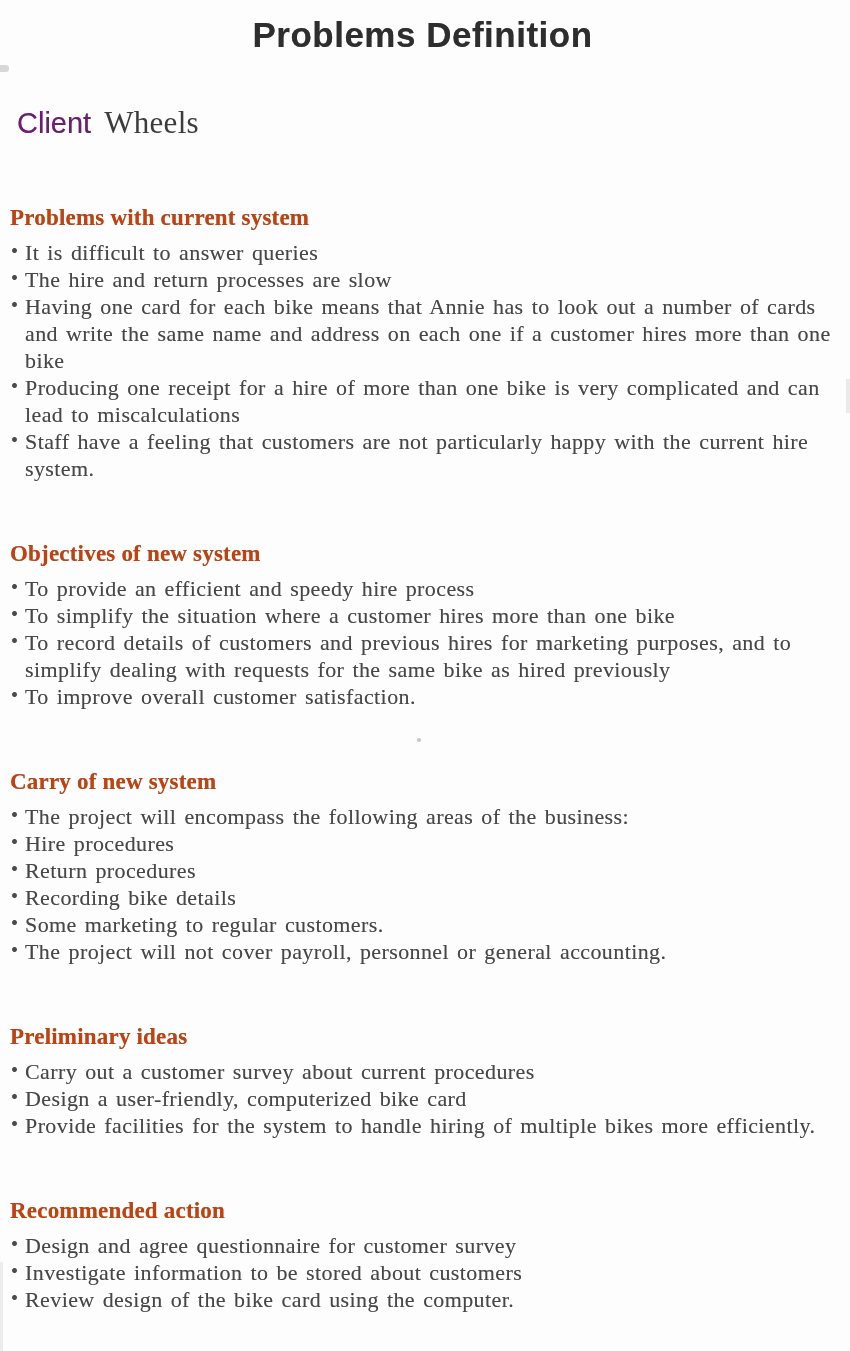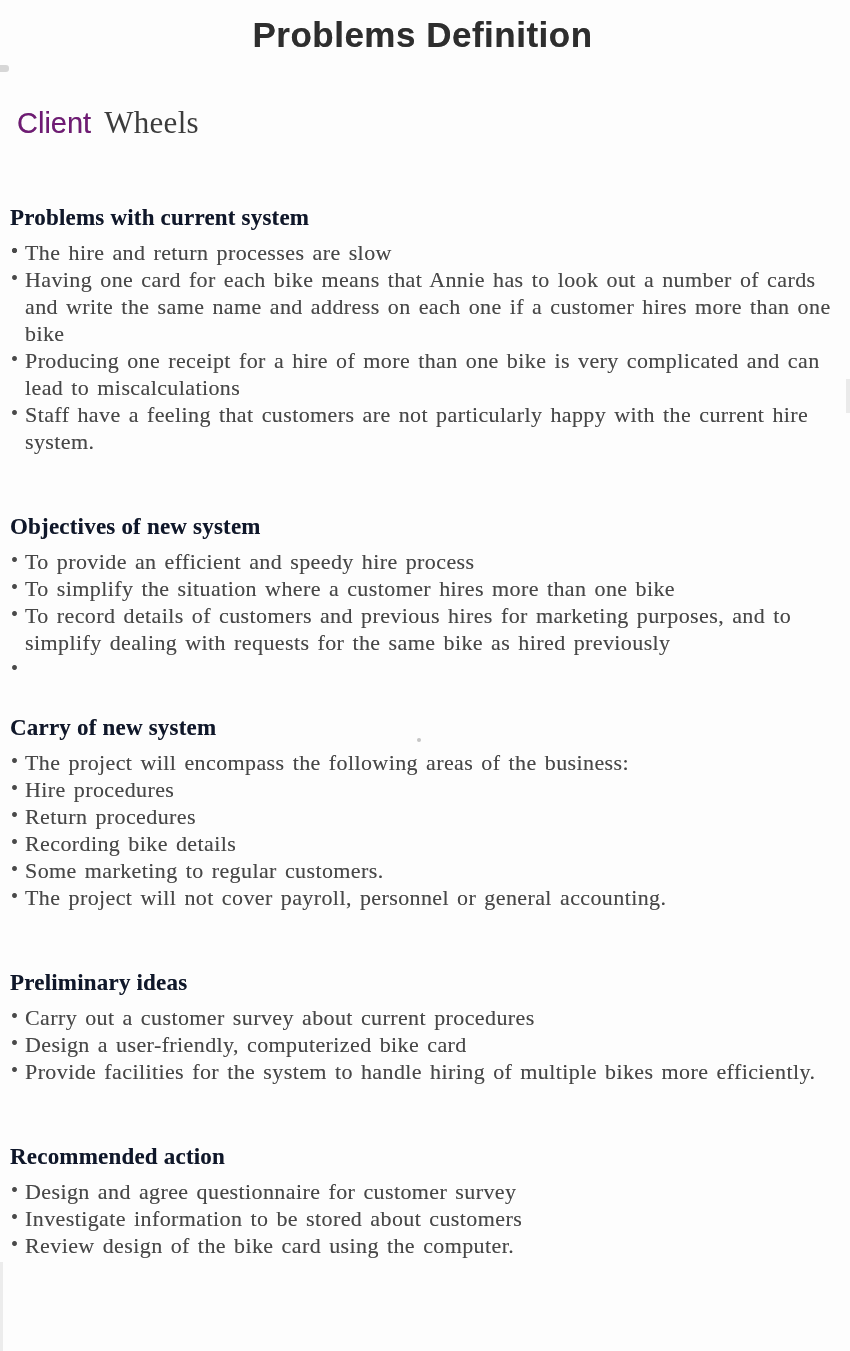--- a/index.html
+++ b/index.html
@@ -49,21 +49,21 @@
     margin-left: 9px;
     letter-spacing: 0.3px;
   }
   .section h2 {
     margin-top: 58px;
     font-family: "Liberation Serif", serif;
     font-weight: bold;
     font-size: 23px;
     line-height: 28px;
     letter-spacing: 0.2px;
-    color: #0f172a;
+    color: #c2410c;
     text-shadow: 0 0 0.5px rgba(56,56,56,0.45);
   }
   .section:first-of-type h2 { margin-top: 57px; }
   ul.bullets {
     list-style: none;
     margin-top: 7px;
   }
   ul.bullets li {
     position: relative;
     padding-left: 15px;
@@ -114,35 +114,35 @@
   <h1 class="doc-title">Problems Definition</h1>
 
   <div class="client-row">
     <span class="client-label">Client</span>
     <span class="client-name">Wheels</span>
   </div>
 
   <section class="section">
     <h2>Problems with current system</h2>
     <ul class="bullets">
-      <li><span class="b">•</span></li>
+      <li><span class="b">•</span><span class="t">It is difficult to answer queries</span></li>
       <li><span class="b">•</span><span class="t">The hire and return processes are slow</span></li>
       <li><span class="b">•</span><span class="t">Having one card for each bike means that Annie has to look out a number of cards and write the same name and address on each one if a customer hires more than one bike</span></li>
       <li><span class="b">•</span><span class="t">Producing one receipt for a hire of more than one bike is very complicated and can lead to miscalculations</span></li>
       <li><span class="b">•</span><span class="t">Staff have a feeling that customers are not particularly happy with the current hire system.</span></li>
     </ul>
   </section>
 
   <section class="section">
     <h2>Objectives of new system</h2>
     <ul class="bullets">
       <li><span class="b">•</span><span class="t">To provide an efficient and speedy hire process</span></li>
       <li><span class="b">•</span><span class="t">To simplify the situation where a customer hires more than one bike</span></li>
       <li><span class="b">•</span><span class="t">To record details of customers and previous hires for marketing purposes, and to simplify dealing with requests for the same bike as hired previously</span></li>
-      <li><span class="b">•</span></li>
+      <li><span class="b">•</span><span class="t">To improve overall customer satisfaction.</span></li>
     </ul>
   </section>
 
   <section class="section">
     <h2>Carry of new system</h2>
     <ul class="bullets">
       <li><span class="b">•</span><span class="t">The project will encompass the following areas of the business:</span></li>
       <li><span class="b">•</span><span class="t">Hire procedures</span></li>
       <li><span class="b">•</span><span class="t">Return procedures</span></li>
       <li><span class="b">•</span><span class="t">Recording bike details</span></li>

